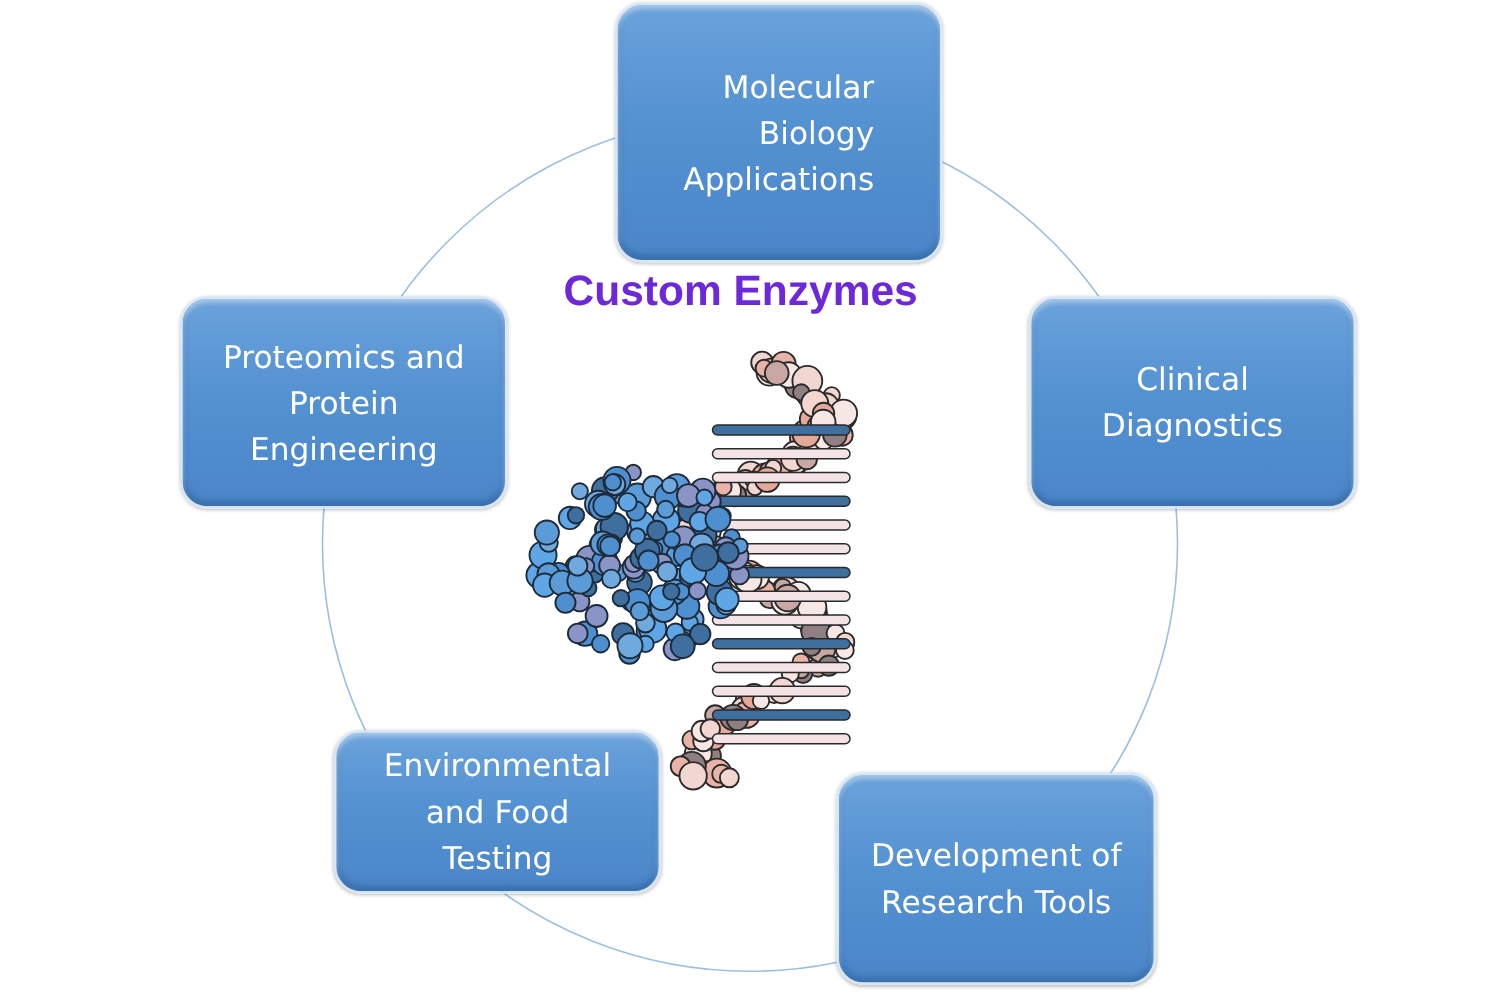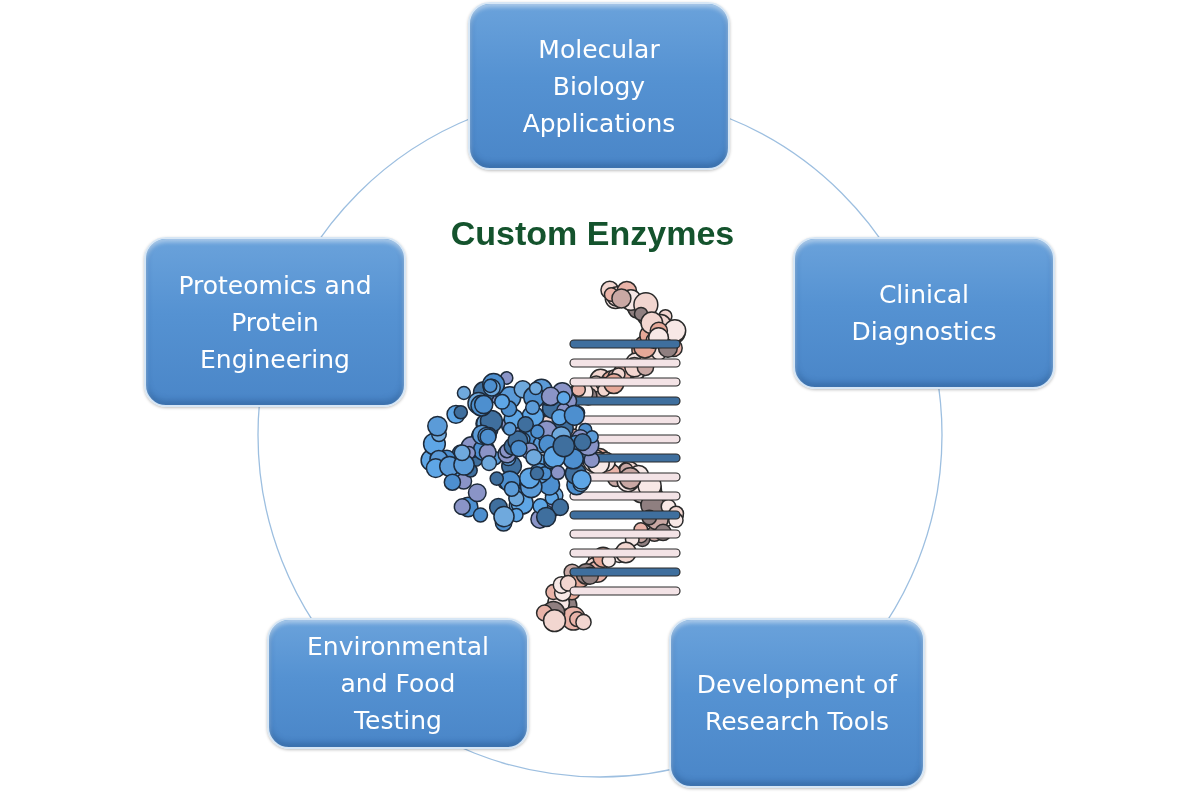--- a/index.html
+++ b/index.html
@@ -9,21 +9,21 @@
     position:absolute; box-sizing:border-box;
     border-radius:22px;
     background:linear-gradient(180deg,#6aa2db 0%,#5592d2 45%,#4a86c8 100%);
     border:2px solid #d6e6f5;
     box-shadow: inset 0 3px 4px rgba(255,255,255,0.45), inset 0 -4px 6px rgba(20,60,110,0.35), 0 1px 3px rgba(0,0,0,0.25);
     display:flex; align-items:center; justify-content:center; text-align:center;
     color:#ffffff; font-family:"DejaVu Sans", sans-serif; font-size:25px; line-height:37px;
     padding:8px 14px;
   }
   .box span { white-space:pre-line; }
-  #title { position:absolute; left:0; width:1185px; top:214px; text-align:center; font-family:"Liberation Sans", sans-serif; font-weight:bold; font-size:34px; color:#14532d; }
+  #title { position:absolute; left:0; width:1185px; top:214px; text-align:center; font-family:"Liberation Sans", sans-serif; font-weight:bold; font-size:34px; color:#6d28d9; }
   #mol { position:absolute; left:420px; top:280px; width:320px; height:360px; }
 </style>
 </head>
 <body>
 
 <svg id="ring">
   <circle cx="600" cy="435" r="342" fill="none" stroke="#9dbfe0" stroke-width="1.3"></circle>
 </svg>
 
 <div id="title">Custom Enzymes</div>
@@ -362,34 +362,34 @@
       <circle cx="137.95873304401073" cy="192.60906037998245" r="6.765217764060356" fill="#8a94c7" stroke="#1d2a3a" stroke-width="1.5"></circle>
       <circle cx="57.26709429384823" cy="212.77529803383328" r="8.782278806584362" fill="#8a94c7" stroke="#1d2a3a" stroke-width="1.5"></circle>
       <circle cx="117.01283021638545" cy="193.27965303888712" r="6.581232853223594" fill="#3f6f9e" stroke="#1d2a3a" stroke-width="1.5"></circle>
       <circle cx="154.3704002517888" cy="135.32669645082228" r="9.915166323731139" fill="#4d8fcf" stroke="#1d2a3a" stroke-width="1.5"></circle>
       <circle cx="162.57532031344806" cy="162.11750454346478" r="8.351980452674898" fill="#3f6f9e" stroke="#1d2a3a" stroke-width="1.5"></circle>
       <circle cx="69.03978313040298" cy="183.07062741994895" r="7.385502400548697" fill="#6fa9dd" stroke="#1d2a3a" stroke-width="1.5"></circle>
       <circle cx="68.05693971310117" cy="156.9024932939687" r="7.879929698216735" fill="#4d8fcf" stroke="#1d2a3a" stroke-width="1.5"></circle>
     </g>
 </svg>
 
-<div class="box" style="left:468px;top:2px;width:262px;height:168px;">
+<div class="box" style="left:492px;top:2px;width:262px;height:208px;text-align:right;">
     <span>Molecular
 Biology
 Applications</span>
   </div>
-<div class="box" style="left:793px;top:237px;width:262px;height:152px;">
+<div class="box" style="left:823px;top:237px;width:262px;height:170px;">
     <span>Clinical
 Diagnostics</span>
   </div>
 <div class="box" style="left:669px;top:618px;width:256px;height:170px;">
     <span>Development of
 Research Tools</span>
   </div>
-<div class="box" style="left:267px;top:618px;width:262px;height:131px;justify-content:center;">
+<div class="box" style="left:267px;top:584px;width:262px;height:131px;justify-content:center;">
     <span>Environmental
 and Food
 Testing</span>
   </div>
 <div class="box" style="left:144px;top:237px;width:262px;height:170px;align-items:center;">
     <span>Proteomics and
 Protein
 Engineering</span>
   </div>
 

